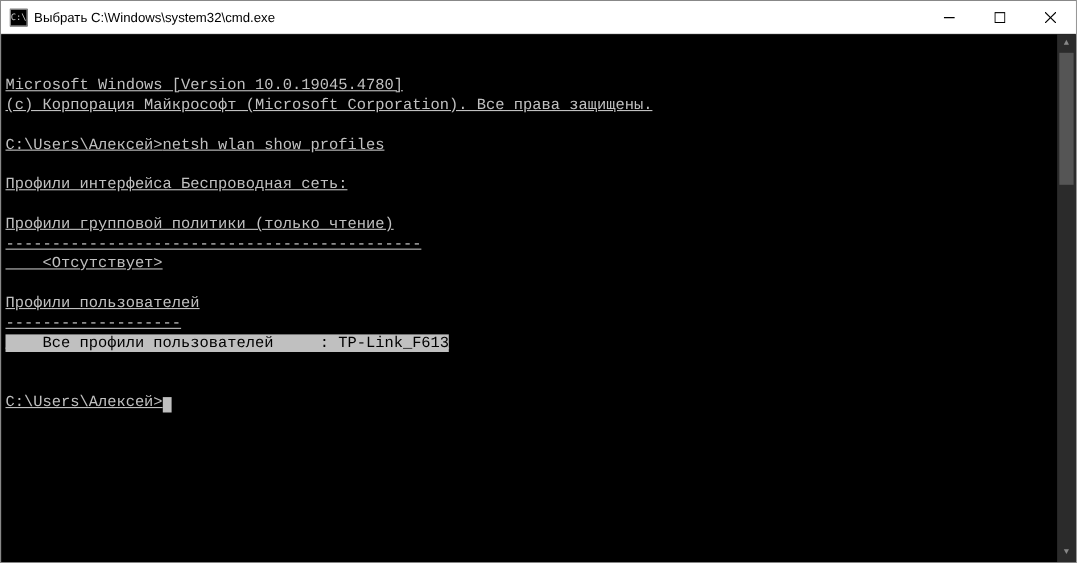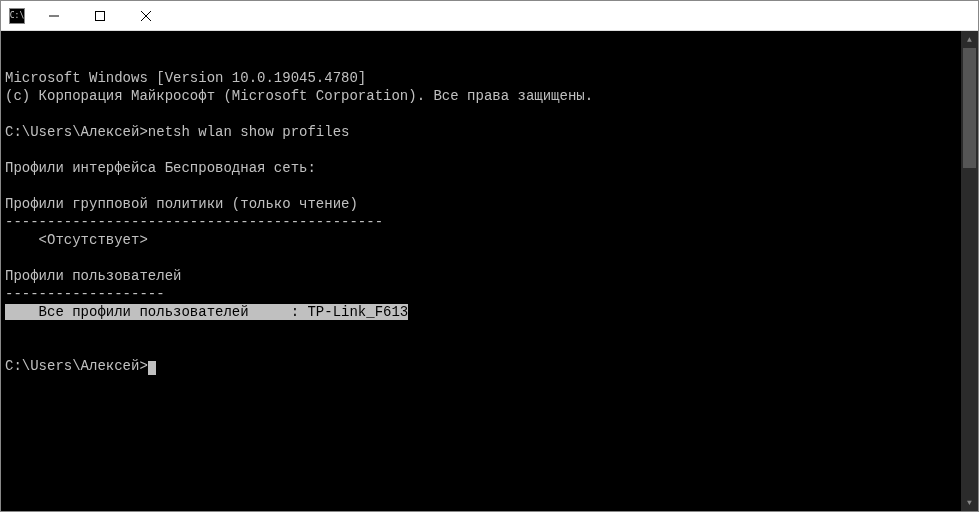--- a/index.html
+++ b/index.html
@@ -70,20 +70,21 @@
     font-family: Consolas, "Courier New", monospace;
     font-size: 14px;
     line-height: 18px;
     padding: 2px 4px;
     white-space: pre;
     overflow: hidden;
     position: relative;
   }
   .terminal-inner {
     white-space: pre;
+    text-decoration: underline;
   }
   .line { white-space: pre; }
   .highlight {
     background: #c0c0c0;
     color: #000;
   }
   .cursor {
     background: #c0c0c0;
     display: inline-block;
     width: 8px;
@@ -119,20 +120,21 @@
   }
   .scrollbar-btn.up { top: 0; }
   .scrollbar-btn.down { bottom: 0; }
 </style>
 </head>
 <body>
 
 <div class="window">
   <div class="titlebar">
     <span class="titlebar-icon">C:\</span>
+    <span class="titlebar-text">Выбрать C:\Windows\system32\cmd.exe</span>
     <div class="window-controls">
       <div class="win-btn">
         <svg width="10" height="10" viewBox="0 0 10 10">
             <line x1="0" y1="5" x2="10" y2="5" stroke="#000" stroke-width="1"></line>
           </svg>
       </div>
       <div class="win-btn">
         <svg width="10" height="10" viewBox="0 0 10 10">
             <rect x="0.5" y="0.5" width="9" height="9" fill="none" stroke="#000" stroke-width="1"></rect>
           </svg>

